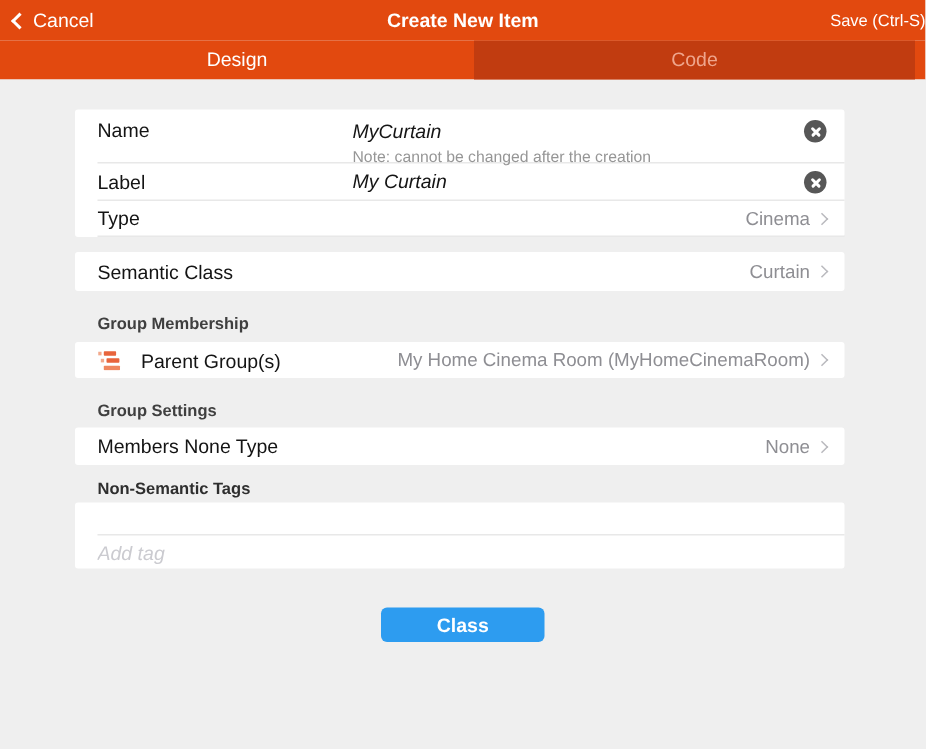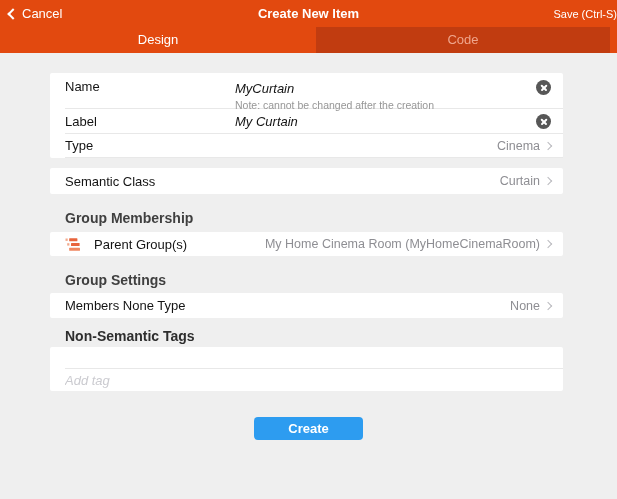--- a/index.html
+++ b/index.html
@@ -41,21 +41,21 @@
 
   .clear-icon { position:relative; width:15px; height:15px; border-radius:50%; background:#575757; flex-shrink:0; margin-left:8px; cursor:pointer; }
   .clear-icon::before, .clear-icon::after { content:""; position:absolute; left:3.5px; top:7px; width:8px; height:1.6px; background:#fff; border-radius:1px; }
   .clear-icon::before { transform:rotate(45deg); }
   .clear-icon::after { transform:rotate(-45deg); }
   .icon-top { margin-top:1px; }
 
   .right-val { margin-left:auto; display:flex; align-items:center; gap:5px; color:#8e8e93; font-size:12.5px; white-space:nowrap; }
   .chev-right { width:6px; height:6px; border-right:1.5px solid #b9b9be; border-top:1.5px solid #b9b9be; transform:rotate(45deg); flex-shrink:0; }
 
-  .section-title { margin:16px 0 6px 65px; font-size:14px; font-weight:600; color:#3f3f3f; }
+  .section-title { margin:16px 0 6px 65px; font-size:11px; font-weight:600; color:#3f3f3f; }
   .st-settings { margin-top:16px; margin-bottom:5px; }
   .st-tags { margin-top:10px; margin-bottom:3px; color:#2e2e2e; }
 
   .row-single26 { height:26px; }
   .row-single25 { height:25px; }
   .row-parent { height:24px; }
 
   .group-icon { width:16px; height:13px; margin-right:13px; flex-shrink:0; }
 
   .row-tag-empty { height:21px; }
@@ -157,16 +157,16 @@
 
     <div class="section-title st-tags">Non-Semantic Tags</div>
     <div class="card">
       <div class="row row-tag-empty"></div>
       <div class="divider"></div>
       <div class="row row-tag-add">
         <input class="text-input" type="text" placeholder="Add tag" style="">
       </div>
     </div>
 
-    <button class="create-btn">Create</button>
+    <button class="create-btn">Class</button>
 
   </div>
 </div>
 
 </body></html>

